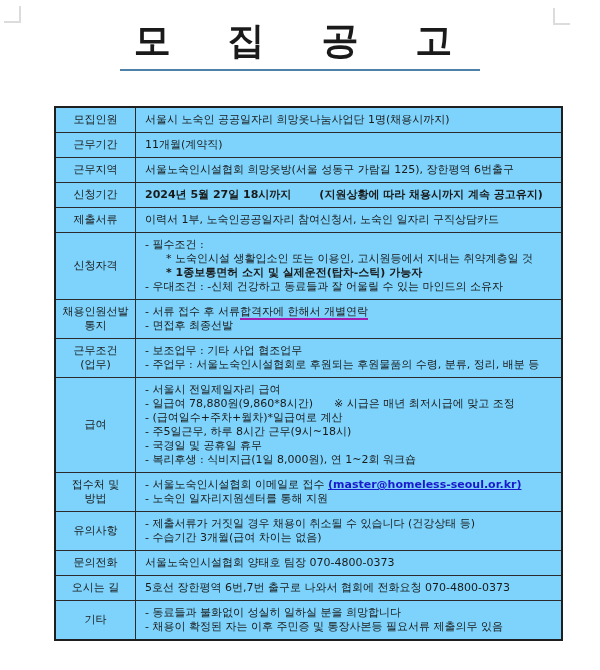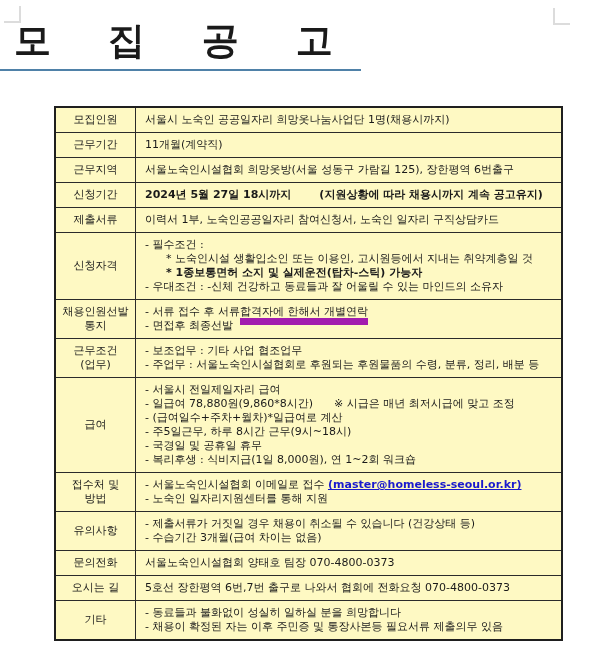--- a/index.html
+++ b/index.html
@@ -11,38 +11,39 @@
     font-family:"DejaVu Sans","Liberation Sans",sans-serif;
     color:#1a1a1a;
   }
   
   .corner{position:absolute;width:15px;height:15px;}
   .corner.tl{left:4px;top:6px;border-right:2px solid #dcdcdc;border-bottom:2px solid #dcdcdc;}
   .corner.tr{right:30px;top:8px;border-left:2px solid #dcdcdc;border-bottom:2px solid #dcdcdc;}
 
   .title-wrap{
     position:absolute;left:0;top:16px;width:600px;
+    text-align:center;
   }
   .page-title{
     display:inline-block;
     font-size:37px;
     font-weight:bold;
     letter-spacing:22px;
     padding:0 6px 3px 14px;
     border-bottom:2px solid #4f81a8;
     white-space:nowrap;
   }
 
   .notice-table{
     position:absolute;
     left:54px;top:106px;
     width:509px;
     border:2px solid #1f1f1f;
     box-sizing:border-box;
-    background:#fef9c3;
+    background:#7dd3fc;
   }
   .t-row{
     display:flex;
     align-items:stretch;
   }
   .t-row + .t-row{border-top:1px solid #2b2b2b;}
   .t-label{
     width:80px;
     flex:0 0 80px;
     border-right:1px solid #2b2b2b;
@@ -60,21 +61,21 @@
     padding:5px 6px 5px 9px;
     box-sizing:border-box;
   }
   .c-line{
     font-size:11px;
     line-height:14px;
     white-space:pre-wrap;
   }
   .seg-n{font-weight:normal;}
   .seg-b{font-weight:bold;}
-  .seg-rl{border-bottom:7px solid #a21caf;}
+  .seg-rl{border-bottom:2px solid #a21caf;}
   .seg-lk{color:#1a1acd;font-weight:bold;text-decoration:underline;cursor:pointer;}
 </style>
 </head>
 <body>
 
 <div class="corner tl"></div>
 <div class="corner tr"></div>
 
 <div class="title-wrap">
   <span class="page-title">모 집 공 고</span>

